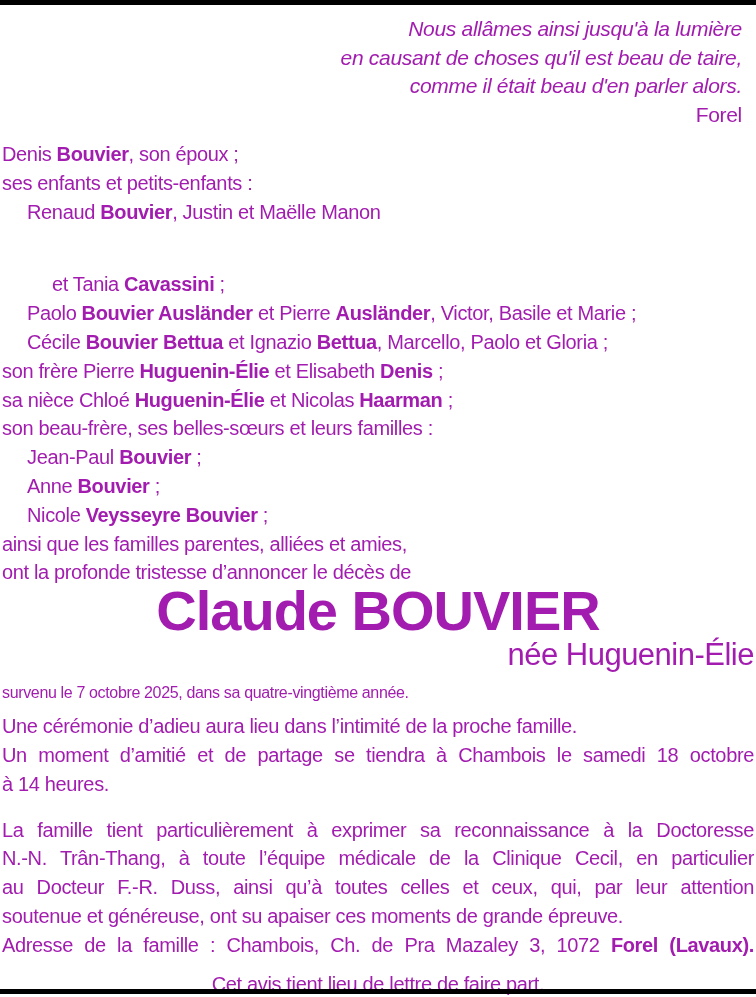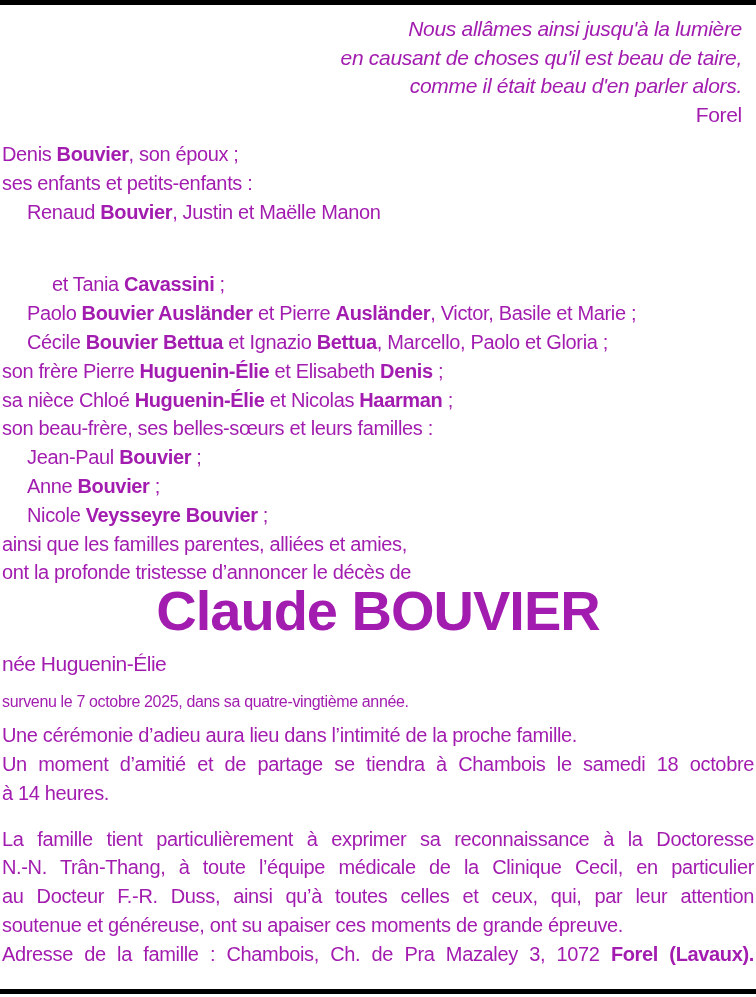--- a/index.html
+++ b/index.html
@@ -49,23 +49,23 @@
   .family-list { margin-top: 11px; }
 
   .deceased-name {
     text-align: center;
     font-size: 56px;
     line-height: 48px;
     font-weight: 700;
     letter-spacing: -1px;
   }
   .maiden-name {
-    margin-top: 11px;
-    text-align: left;
-    font-size: 21px;
+    margin-top: 2px;
+    text-align: right;
+    font-size: 31px;
     line-height: 36px;
     letter-spacing: -0.5px;
   }
   .death-line {
     margin-top: 6px;
     font-size: 16px;
     line-height: 28px;
     letter-spacing: -0.35px;
   }
 
@@ -124,18 +124,19 @@
       </div>
 
     <div class="acknowledgment">
         <div class="line stretch"><span>La famille tient particulièrement à exprimer sa reconnaissance à la Doctoresse</span></div>
         <div class="line stretch"><span>N.-N. Trân-Thang, à toute l’équipe médicale de la Clinique Cecil, en particulier</span></div>
         <div class="line stretch"><span>au Docteur F.-R. Duss, ainsi qu’à toutes celles et ceux, qui, par leur attention</span></div>
         <div class="line"><span>soutenue et généreuse, ont su apaiser ces moments de grande épreuve.</span></div>
         <div class="line stretch"><span>Adresse de la famille : Chambois, Ch. de Pra Mazaley 3, 1072 </span><span class="b">Forel (Lavaux).</span></div>
       </div>
 
+    <div class="closing">Cet avis tient lieu de lettre de faire part.</div>
 
   </div>
 
   <div class="rule bottom-rule"></div>
 
 </div>
 
 </body></html>

